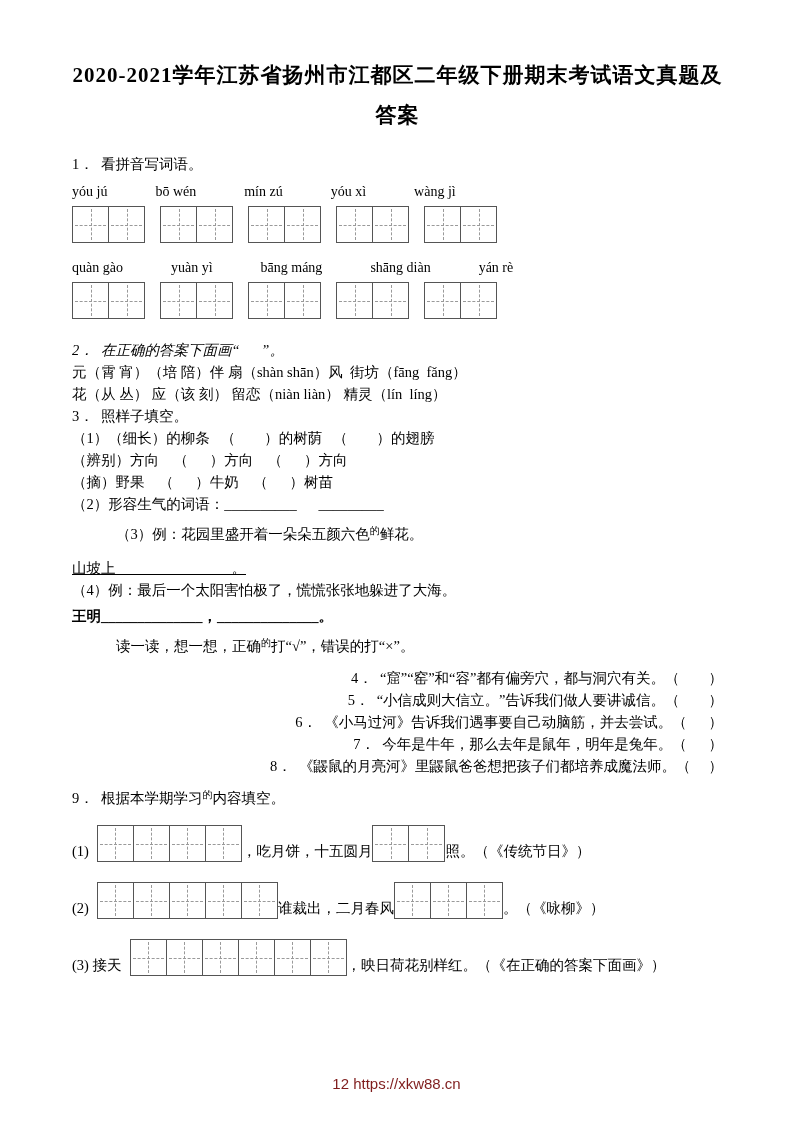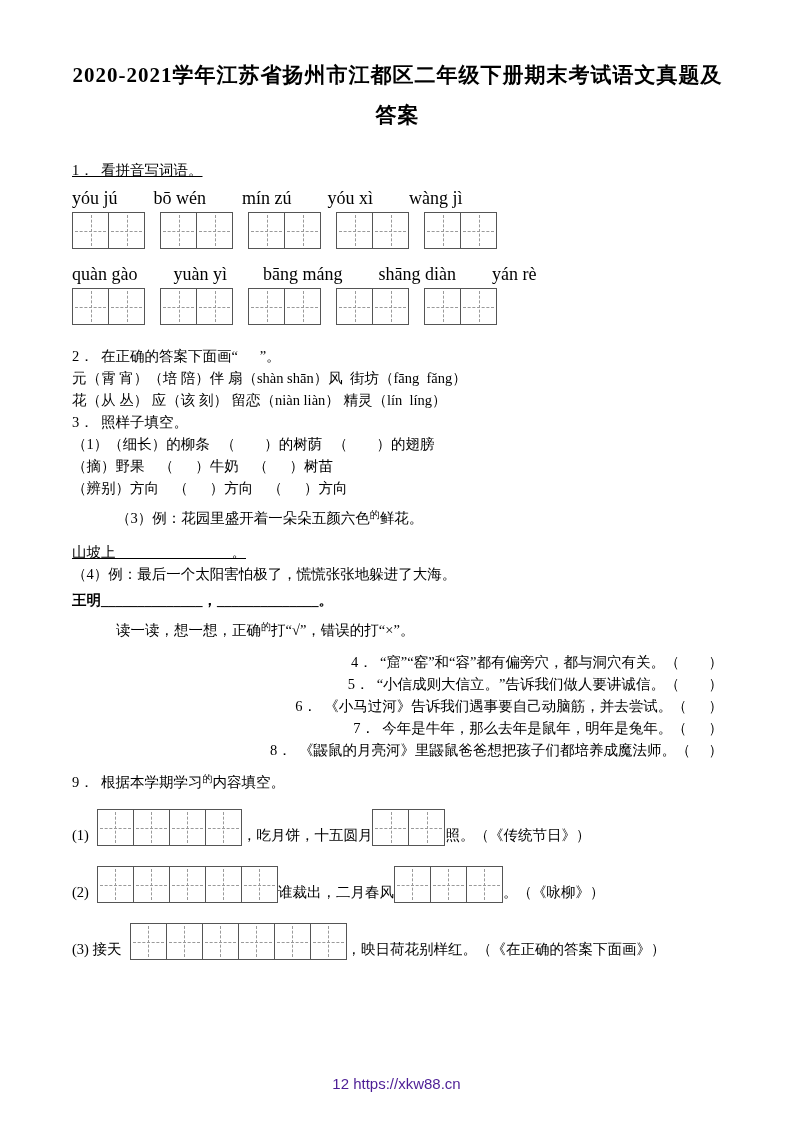--- a/index.html
+++ b/index.html
@@ -9,22 +9,22 @@
     width: 793px; height: 1122px; position: relative; background: #fff;
     overflow: hidden; margin: 0 auto;
   }
   .content { padding: 55px 70px 0 72px; }
 
   .title { margin: 0; text-align: center; font-size: 21px; font-weight: bold; line-height: 40px; }
   .title-line { display: block; letter-spacing: 1px; }
 
   .line { font-size: 14.5px; line-height: 22px; white-space: pre-wrap; }
 
-  .q1-label { margin-top: 24px; text-decoration: underline; }
-  .pinyin-row { display: flex; gap: 36px; font-size: 18px; line-height: 18px; margin-top: 8px; white-space: pre; font-family: Liberation Serif, serif; }
+  .q1-label { margin-top: 18px; }
+  .pinyin-row { display: flex; gap: 48px; font-size: 14px; line-height: 18px; margin-top: 8px; white-space: pre; font-family: Liberation Serif, serif; }
   .pinyin-word { display: inline-block; }
 
   .grid-row { display: flex; gap: 15px; margin-top: 5px; }
   .grid-row.second { margin-top: 5px; }
   .pinyin-row.second { margin-top: 16px; }
 
   .grid-group { display: inline-flex; }
   .cell {
     width: 37px; height: 37px; border: 1px solid #555; position: relative;
     margin-left: -1px; background: #fff; flex: 0 0 auto;
@@ -32,41 +32,41 @@
   .cell:first-child { margin-left: 0; }
   .cell::before {
     content: ""; position: absolute; left: 50%; top: 2px; bottom: 2px;
     border-left: 1px dashed #9a9a9a;
   }
   .cell::after {
     content: ""; position: absolute; top: 50%; left: 2px; right: 2px;
     border-top: 1px dashed #9a9a9a;
   }
 
-  .q2-label { margin-top: 20px; }
+  .q2-label { margin-top: 20px; font-style: italic; }
   .mt8  { margin-top: 8px; margin-left: 44px; }
   .mt10 { margin-top: 10px; text-decoration: underline; }
   .mt4  { margin-top: 4px; font-weight: bold; }
   .mt0  { margin-top: 0; }
 
   .sup { font-size: 10px; position: relative; top: -5px; }
 
   .judge-list { margin-top: 8px; text-align: right; }
 
   .q9-label { margin-top: 10px; }
   .q9-row { display: flex; align-items: flex-end; margin-top: 20px; }
   .q9-row.first { margin-top: 14px; }
   .q9-row .txt { font-size: 14.5px; line-height: 20px; padding-bottom: 1px; white-space: pre-wrap; }
   .q9-row .prefix { margin-right: 8px; }
   .q9-grid { display: inline-flex; }
 
   .footer {
     position: absolute; left: 0; right: 0; bottom: 30px; text-align: center;
     font-family: "Liberation Sans", "DejaVu Sans", sans-serif;
-    font-size: 15px; color: #4c1d95;
+    font-size: 15px; color: #7f1d1d;
   }
 </style>
 </head>
 <body>
 
 <div class="page">
   <div class="content">
 
     <h1 class="title">
       <span class="title-line">2020-2021学年江苏省扬州市江都区二年级下册期末考试语文真题及</span>
@@ -120,22 +120,23 @@
           <span class="cell"></span>
         </span>
       </div>
 
     <div class="line q2-label">2．  在正确的答案下面画“      ”。</div>
     <div class="line">元（霄 宵）（培 陪）伴 扇（shàn shān）风  街坊（fāng  fǎng）</div>
     <div class="line">花（从 丛） 应（该 刻） 留恋（niàn liàn） 精灵（lín  líng）</div>
 
     <div class="line">3．  照样子填空。</div>
     <div class="line">（1）（细长）的柳条   （        ）的树荫   （        ）的翅膀</div>
+    <div class="line">（辨别）方向    （      ）方向    （      ）方向</div>
     <div class="line">（摘）野果    （      ）牛奶    （      ）树苗</div>
-    <div class="line">（辨别）方向    （      ）方向    （      ）方向</div>
+    <div class="line">（2）形容生气的词语：__________      _________</div>
     <div class="line mt8"><span>（3）例：花园里盛开着一朵朵五颜六色</span><span class="sup">的</span><span>鲜花。</span></div>
     <div class="line mt10">山坡上________________。</div>
     <div class="line mt0">（4）例：最后一个太阳害怕极了，慌慌张张地躲进了大海。</div>
     <div class="line mt4">王明______________，______________。</div>
 
     <div class="line mt8"><span>读一读，想一想，正确</span><span class="sup">的</span><span>打“√”，错误的打“×”。</span></div>
     <div class="judge-list">
         <div class="line">4．  “窟”“窑”和“容”都有偏旁穴，都与洞穴有关。（        ）</div>
         <div class="line">5．  “小信成则大信立。”告诉我们做人要讲诚信。（        ）</div>
         <div class="line">6．  《小马过河》告诉我们遇事要自己动脑筋，并去尝试。（      ）</div>

